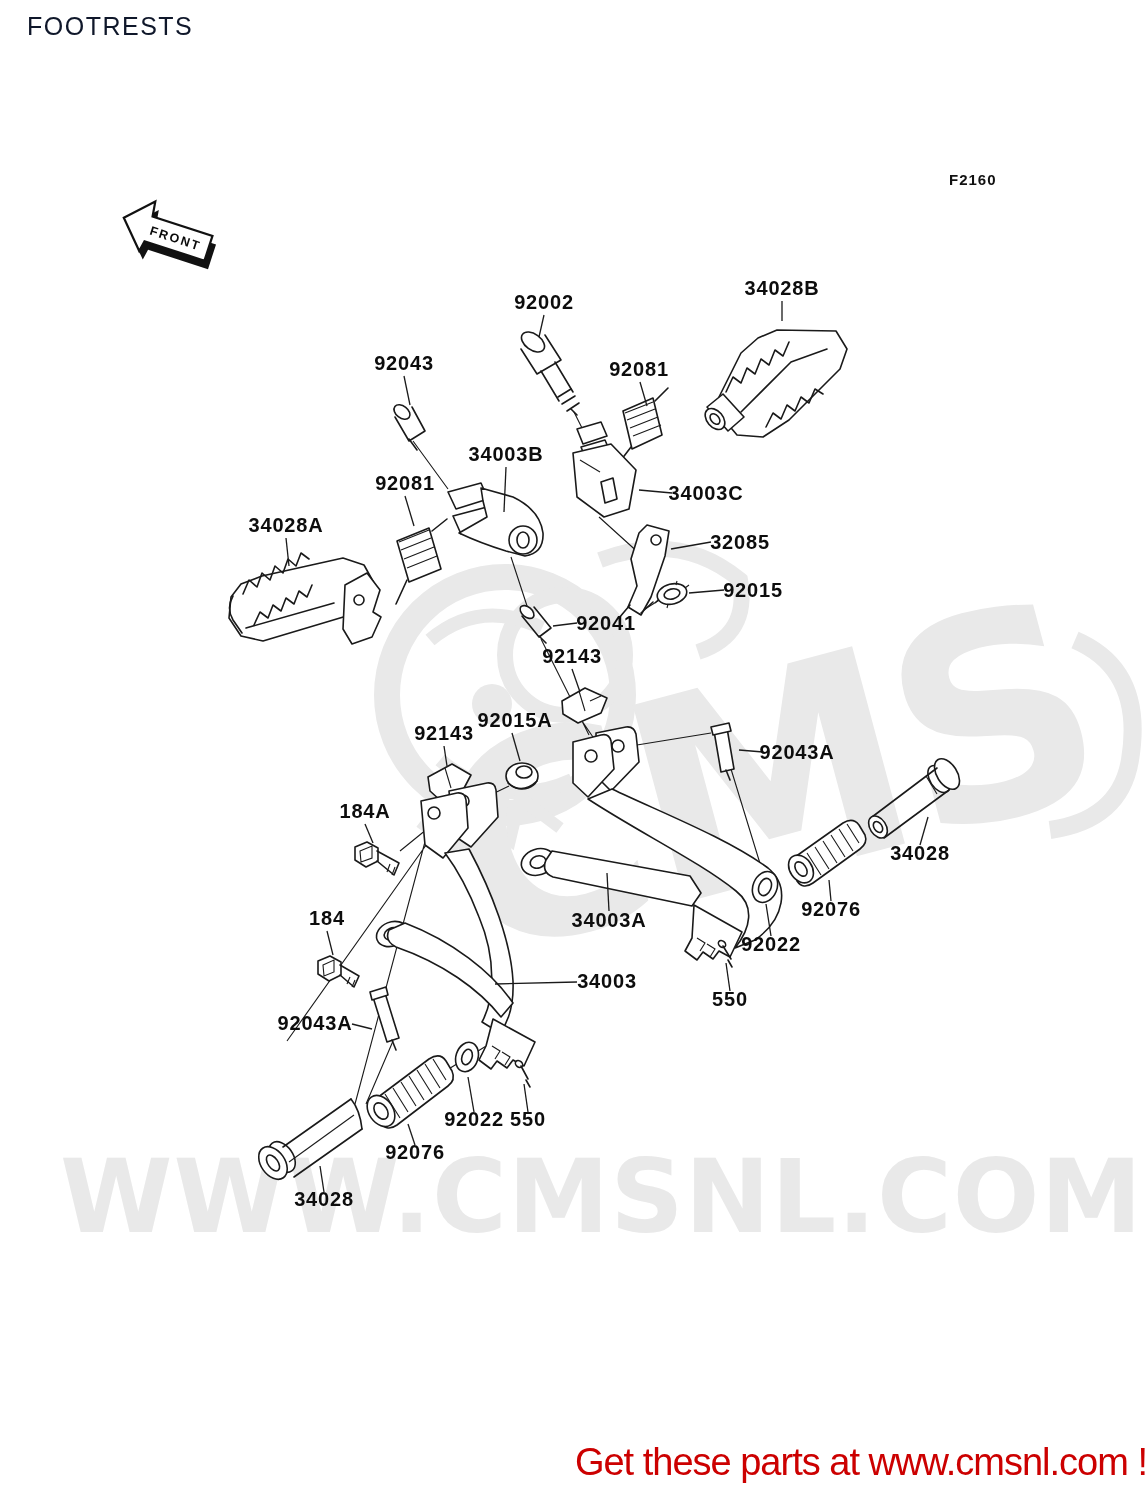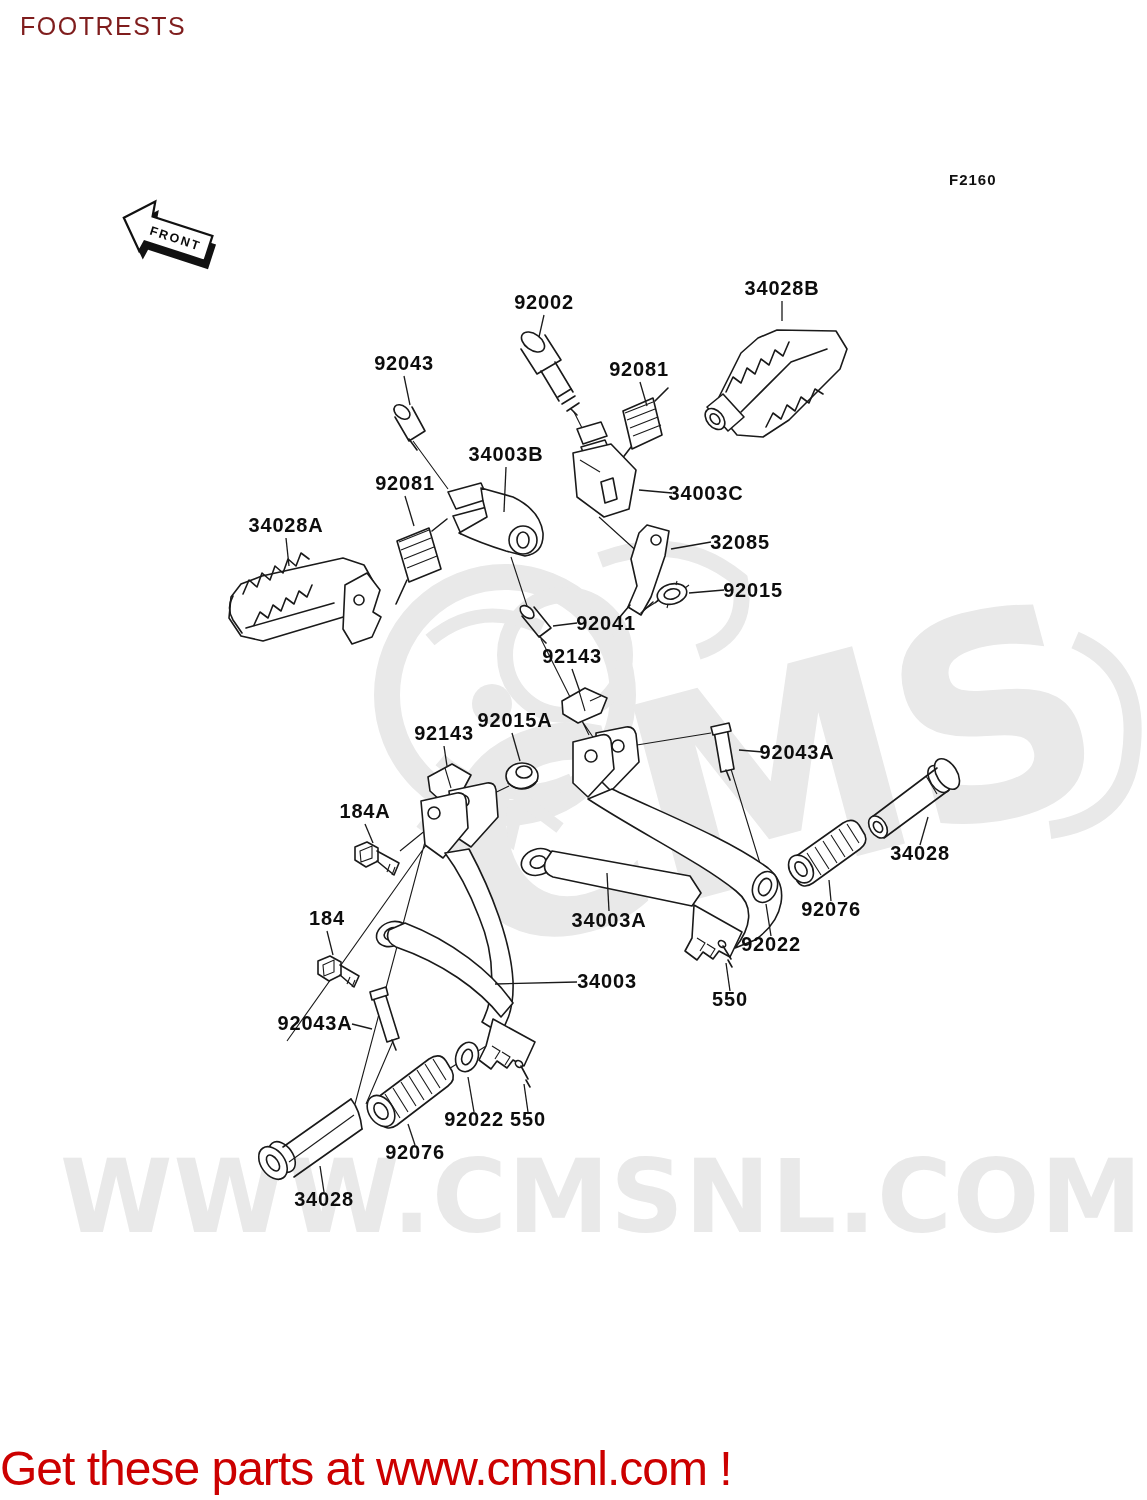--- a/index.html
+++ b/index.html
@@ -1,36 +1,36 @@
 <!DOCTYPE html>
 <html><head>
 <meta charset="utf-8">
 <style>
   html,body{margin:0;padding:0;background:#fff;}
   body{width:1147px;height:1500px;overflow:hidden;font-family:"Liberation Sans",sans-serif;}
   .page{position:relative;width:1147px;height:1500px;background:#fff;}
   .page-title{position:absolute;left:20px;top:12px;font-size:25px;letter-spacing:1.5px;color:#4d4d4d;}
-  .footer-promo{position:absolute;left:0;right:0;top:1441px;text-align:left;font-size:48px;letter-spacing:-1px;color:#cc0000;white-space:nowrap;}
+  .footer-promo{position:absolute;left:0;right:0;top:1441px;text-align:right;font-size:38px;letter-spacing:-1px;color:#cc0000;white-space:nowrap;}
   svg{position:absolute;left:0;top:0;}
   .part{fill:#fff;stroke:#1a1a1a;stroke-width:1.6;stroke-linejoin:round;}
   .pline{fill:none;stroke:#1a1a1a;stroke-width:1.6;stroke-linecap:round;stroke-linejoin:round;}
   .thin{fill:none;stroke:#1a1a1a;stroke-width:1.1;}
   .leader{stroke:#1a1a1a;stroke-width:1.3;}
   .part-label{font-family:"Liberation Sans",sans-serif;font-weight:bold;font-size:20px;fill:#0d0d0d;letter-spacing:0.8px;}
   .fig-code{font-family:"Liberation Sans",sans-serif;font-weight:bold;font-size:15px;fill:#111;letter-spacing:1px;}
   .front-text{font-family:"Liberation Sans",sans-serif;font-weight:bold;font-size:12.5px;fill:#0a0a0a;letter-spacing:2px;}
   .wm{fill:none;stroke:#e9e9e9;}
   .wm-text{font-family:"DejaVu Sans",sans-serif;font-weight:bold;fill:#e9e9e9;}
 </style>
 </head>
 <body>
 
 <div class="page">
 
-  <div class="page-title" style="color: #7f1d1d;">FOOTRESTS</div>
+  <div class="page-title" style="color: #0f172a; margin-left: 7px;">FOOTRESTS</div>
 
   <svg id="diagram-svg" width="1147" height="1500" viewBox="0 0 1147 1500" xmlns="http://www.w3.org/2000/svg">
 
     <g>
       <circle class="wm" cx="505" cy="695" r="118" stroke-width="26"></circle>
       <circle class="wm" cx="565" cy="655" r="60" stroke-width="16"></circle>
       <path class="wm" d="M600,560 q80,-30 140,20 q10,55 -42,72" stroke-width="16"></path>
       <path class="wm" d="M430,640 q50,-42 112,-12" stroke-width="14"></path>
       <path class="wm" d="M440,760 q62,52 132,20" stroke-width="14"></path>
       <circle cx="492" cy="704" r="20" fill="#e9e9e9"></circle>

